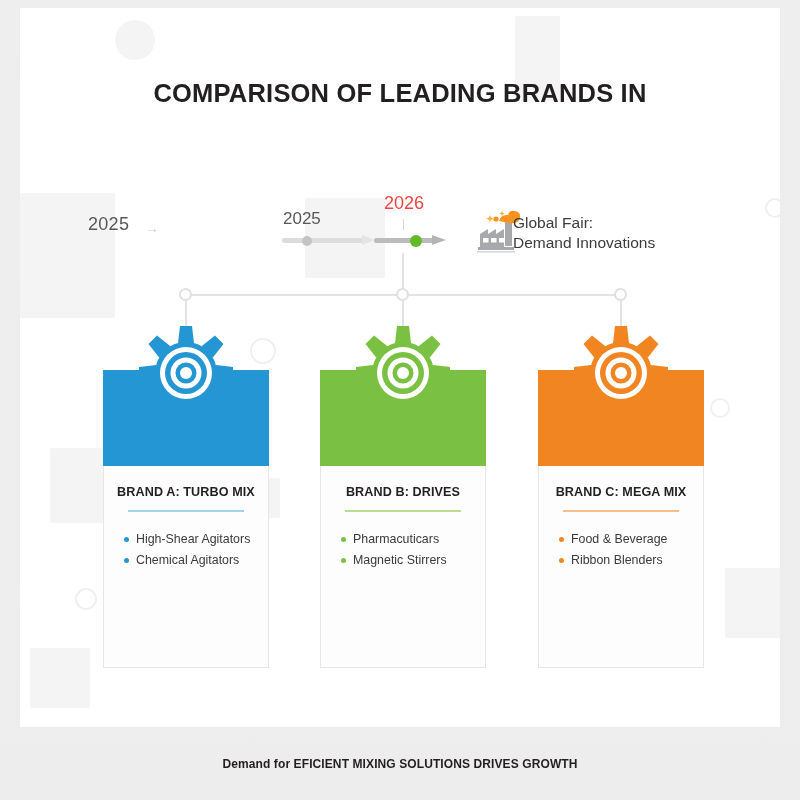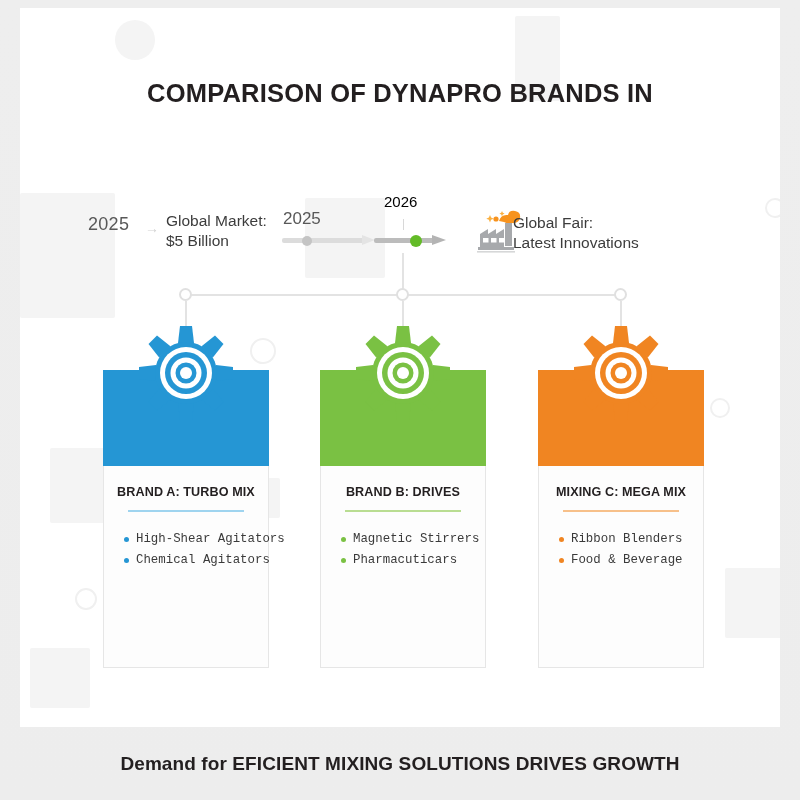--- a/index.html
+++ b/index.html
@@ -144,22 +144,22 @@
 
   #tl-label-2025 {
     position: absolute;
     left: 263px; top: 16px;
     font-size: 17px;
     color: #585858;
   }
   #tl-label-2026 {
     position: absolute;
     left: 364px; top: 0px;
-    font-size: 15px;
-    color: #000000;
+    font-size: 18px;
+    color: #ef4444;
   }
   #tl-tick-2026 {
     position: absolute;
     left: 383px; top: 26px;
     width: 1px; height: 11px;
     background: #d8d8d8;
   }
 
   #tl-factory {
     position: absolute;
@@ -245,21 +245,20 @@
     white-space: nowrap;
   }
   .card-divider {
     margin: 11px auto 0 auto;
     width: 116px;
     height: 1.5px;
   }
   .card-list {
     margin: 17px 0 0 20px;
     list-style: none;
-    font-family: Liberation Mono, monospace;
   }
   .card-list li {
     position: relative;
     font-size: 12.4px;
     color: #3a3a3a;
     line-height: 21px;
     padding-left: 12px;
     white-space: nowrap;
   }
   .card-list li .bullet {
@@ -281,21 +280,21 @@
   
   #footer {
     position: absolute;
     left: 0; top: 727px;
     width: 800px; height: 73px;
     display: flex;
     align-items: center;
     justify-content: center;
   }
   #footer-text {
-    font-size: 19px;
+    font-size: 12px;
     font-weight: bold;
     color: #231f20;
     letter-spacing: 0.1px;
   }
 </style>
 </head>
 <body>
 
 <div id="infographic-root">
 
@@ -313,32 +312,28 @@
       <div class="deco ring" style="left:230px; top:330px; width:26px;  height:26px;"></div>
       <div class="deco ring" style="left:690px; top:390px; width:20px;  height:20px;"></div>
       <div class="deco ring" style="left:745px; top:190px; width:20px;  height:20px;"></div>
       <div class="deco ring" style="left:55px;  top:580px; width:22px;  height:22px;"></div>
 
       <div class="deco sq" style="left:705px; top:560px; width:70px;  height:70px;"></div>
       <div class="deco sq" style="left:10px;  top:640px; width:60px;  height:60px;"></div>
     </div>
 
     <div id="title-block">
-      <div class="tline">COMPARISON OF DYNAPRO BRANDS IN</div>
+      <div class="tline">COMPARISON OF LEADING BRANDS IN</div>
     </div>
 
     <div id="timeline-row">
 
       <div id="tl-year-left">2025</div>
       <div id="tl-arrow-small">→</div>
 
-      <div id="tl-market">
-        <div>Global Market:</div>
-        <div>$5 Billion</div>
-      </div>
 
       <div id="tl-label-2025">2025</div>
       <div id="tl-label-2026">2026</div>
       <div id="tl-tick-2026"></div>
 
       <div id="tl-bar-wrap">
         <div id="tl-seg-a"></div>
         <div id="tl-arrowhead-a"></div>
         <div id="tl-seg-b"></div>
         <div id="tl-arrowhead-b"></div>
@@ -363,21 +358,21 @@
           <rect x="11" y="35" width="5.5" height="4.5" fill="#ffffff"></rect>
           <rect x="19" y="35" width="5.5" height="4.5" fill="#ffffff"></rect>
           <rect x="27" y="35" width="5.5" height="4.5" fill="#ffffff"></rect>
 
           <rect x="5" y="48" width="38" height="1.6" fill="#d6d7d8"></rect>
         </svg>
       </div>
 
       <div id="tl-canton">
         <div>Global Fair:</div>
-        <div>Latest Innovations</div>
+        <div>Demand Innovations</div>
       </div>
     </div>
 
     <div id="connector">
       <div id="conn-stem-up"></div>
       <div class="conn-line-h"></div>
       <div class="conn-node" style="left:159px;"></div>
       <div class="conn-node" style="left:376px;"></div>
       <div class="conn-node" style="left:594px;"></div>
       <div class="conn-stem" style="left:165px;"></div>
@@ -462,22 +457,22 @@
                 <circle cx="50" cy="50" r="21" fill="#7ac143"></circle>
                 <circle cx="50" cy="50" r="15.5" fill="#ffffff"></circle>
                 <circle cx="50" cy="50" r="10.5" fill="#7ac143"></circle>
                 <circle cx="50" cy="50" r="6" fill="#ffffff"></circle>
               </svg></div>
           </div>
           <div class="card-body">
             <div class="card-title">BRAND B: DRIVES</div>
             <div class="card-divider" style="background: rgb(185, 221, 146);"></div>
             <ul class="card-list">
+              <li><span class="bullet" style="background: rgb(122, 193, 67);"></span><span>Pharmacuticars</span></li>
               <li><span class="bullet" style="background: rgb(122, 193, 67);"></span><span>Magnetic Stirrers</span></li>
-              <li><span class="bullet" style="background: rgb(122, 193, 67);"></span><span>Pharmacuticars</span></li>
             </ul>
           </div>
         </div>
         <div class="card" style="left: 518px;">
           <div class="card-header" style="background: rgb(240, 133, 34);">
             <div class="gear-icon"><svg viewBox="0 0 100 100" width="100" height="100">
                 <g transform="rotate(-90 50 50)">
                   <path d="M44 3 L56 3 L58 20 L42 20 Z" fill="#f08522"></path>
                 </g>
                 <g transform="rotate(-45 50 50)">
@@ -503,25 +498,25 @@
                 </g>
                 <circle cx="50" cy="50" r="31" fill="#f08522"></circle>
                 <circle cx="50" cy="50" r="26" fill="#ffffff"></circle>
                 <circle cx="50" cy="50" r="21" fill="#f08522"></circle>
                 <circle cx="50" cy="50" r="15.5" fill="#ffffff"></circle>
                 <circle cx="50" cy="50" r="10.5" fill="#f08522"></circle>
                 <circle cx="50" cy="50" r="6" fill="#ffffff"></circle>
               </svg></div>
           </div>
           <div class="card-body">
-            <div class="card-title">MIXING C: MEGA MIX</div>
+            <div class="card-title">BRAND C: MEGA MIX</div>
             <div class="card-divider" style="background: rgb(247, 192, 138);"></div>
             <ul class="card-list">
+              <li><span class="bullet" style="background: rgb(240, 133, 34);"></span><span>Food &amp; Beverage</span></li>
               <li><span class="bullet" style="background: rgb(240, 133, 34);"></span><span>Ribbon Blenders</span></li>
-              <li><span class="bullet" style="background: rgb(240, 133, 34);"></span><span>Food &amp; Beverage</span></li>
             </ul>
           </div>
         </div>
       </div>
 
   </div>
 
   <div id="footer">
     <div id="footer-text">Demand for EFICIENT MIXING SOLUTIONS DRIVES GROWTH</div>
   </div>

